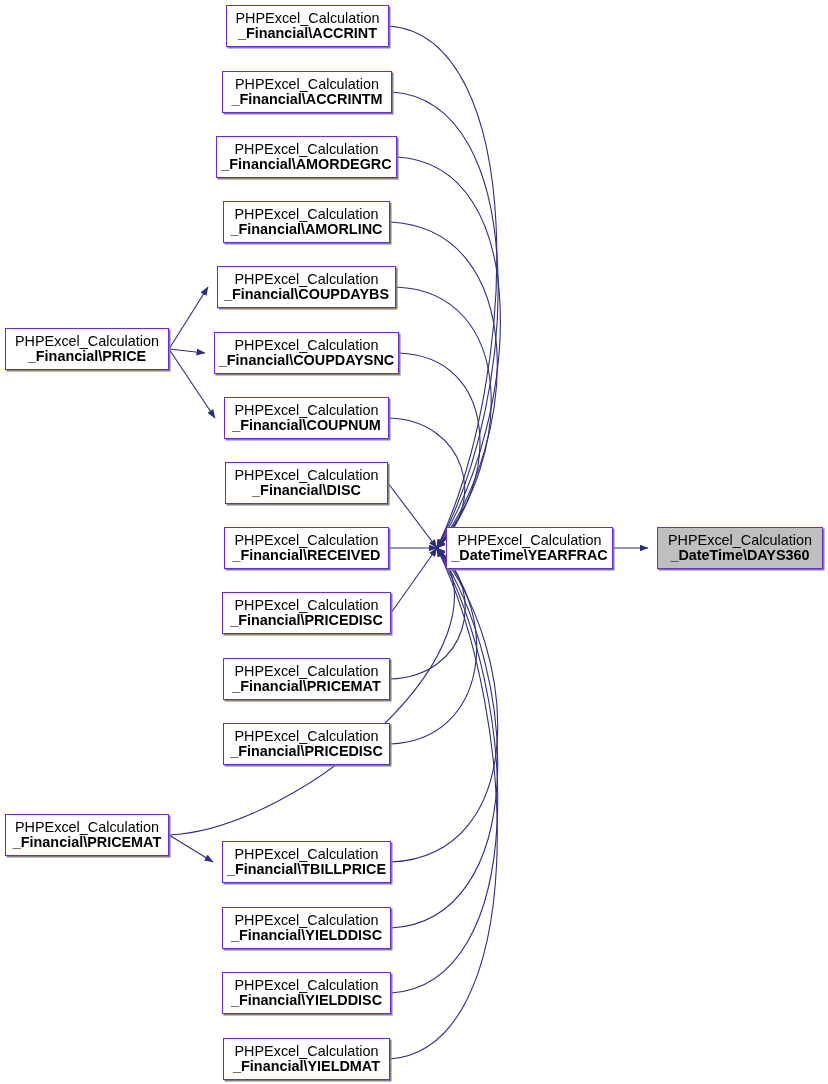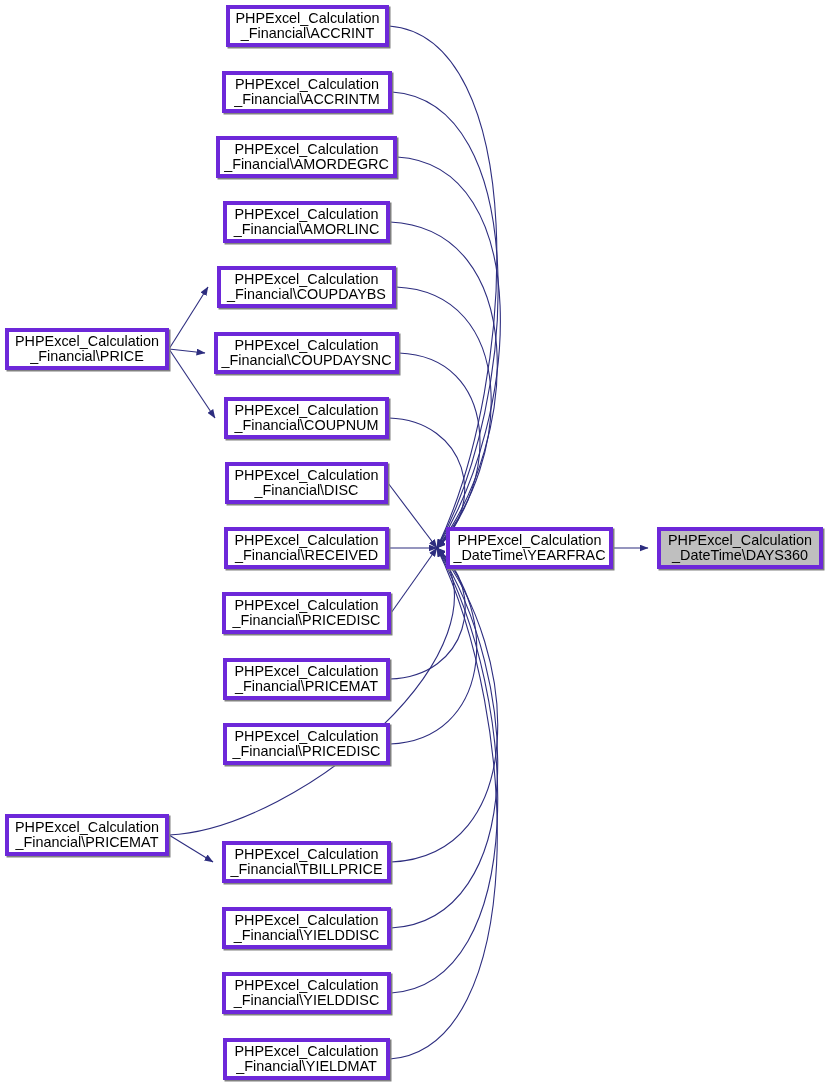--- a/index.html
+++ b/index.html
@@ -21,41 +21,42 @@
     position: absolute;
     left: 0;
     top: 0;
     width: 828px;
     height: 1084px;
     pointer-events: none;
   }
   .gnode {
     position: absolute;
     box-sizing: border-box;
-    border: 4px solid #6d28d9;
+    border: 1px solid #6d28d9;
     background: #ffffff;
     display: flex;
     flex-direction: column;
     align-items: center;
     justify-content: center;
     line-height: 1.08;
     font-size: 14.4px;
     color: #000000;
     white-space: nowrap;
     box-shadow: 1.5px 1.5px 0 0 #808080;
   }
   .gnode.highlight {
     background: #bfbfbf;
   }
   .gnode .l1, .gnode .l2 {
     display: block;
     text-align: center;
   }
   .gnode .l2 {
     margin-top: -1px;
+    font-weight: bold;
   }
 </style>
 </head>
 <body>
 
 <div id="graph-canvas">
   <svg id="edge-layer" viewBox="0 0 828 1084" width="828" height="1084" xmlns="http://www.w3.org/2000/svg">
     <defs>
       <marker id="arrowhead" markerWidth="9" markerHeight="7" refX="8.5" refY="3.5" orient="auto" markerUnits="userSpaceOnUse">
         <polygon points="0 0, 9 3.5, 0 7" fill="#2d2d7f"></polygon>

